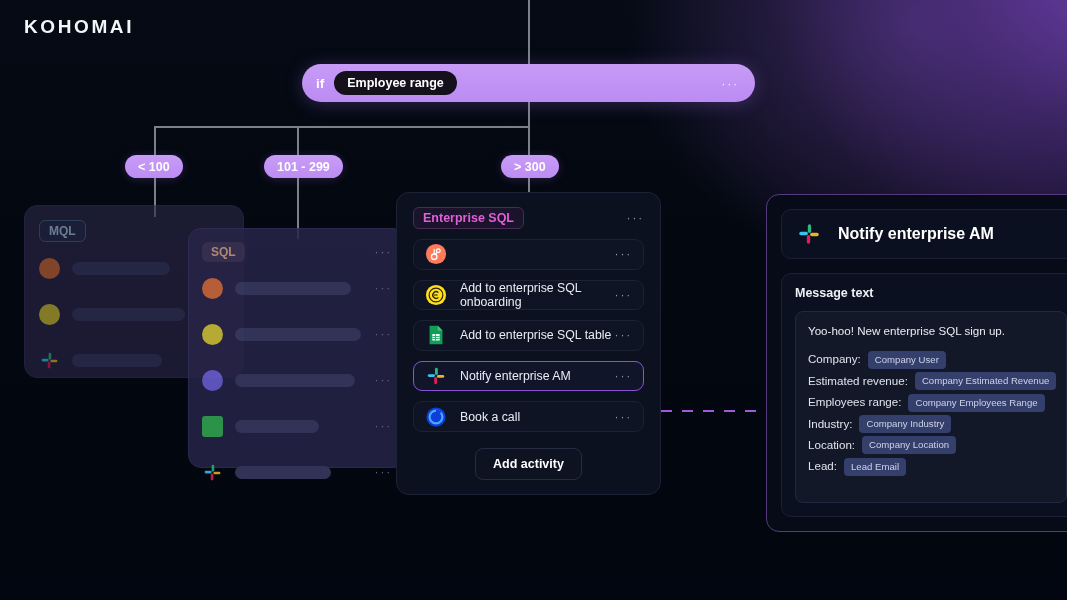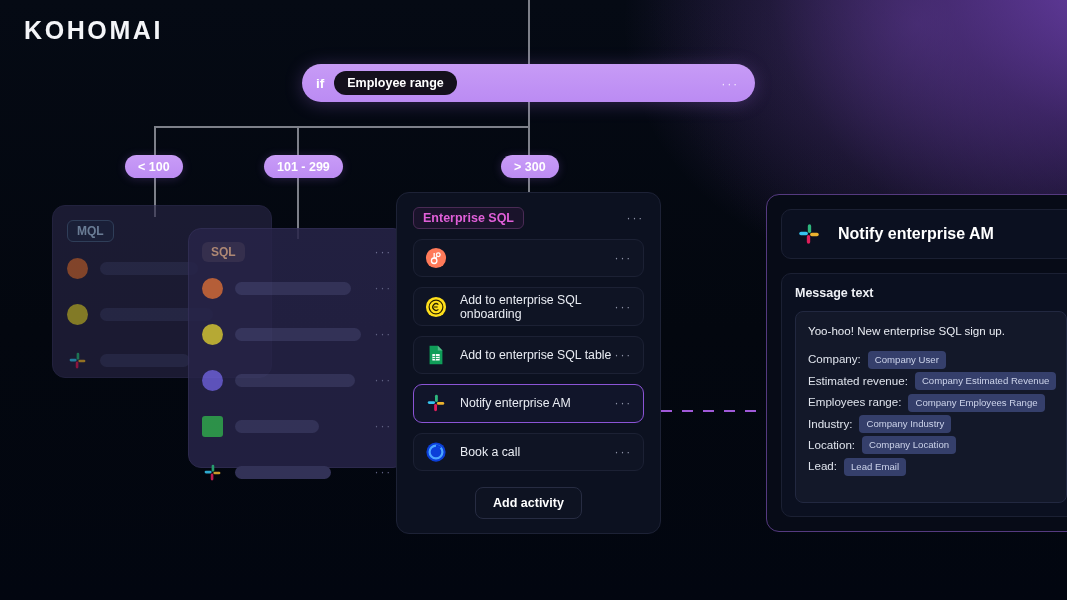--- a/index.html
+++ b/index.html
@@ -15,21 +15,21 @@
     background:
       radial-gradient(ellipse 620px 520px at 108% -6%, rgba(124,72,196,0.90) 0%, rgba(86,48,140,0.55) 34%, rgba(40,24,70,0.18) 62%, rgba(3,8,16,0) 82%),
       radial-gradient(ellipse 420px 360px at 86% 4%, rgba(150,96,220,0.38) 0%, rgba(3,8,16,0) 70%),
       linear-gradient(180deg, #050a14 0%, #03070f 55%, #020610 100%);
     overflow: hidden;
   }
 
   
   #logo {
     position: absolute; left: 24px; top: 16px;
-    font-size: 25px; font-weight: 700; letter-spacing: 2.6px;
+    font-size: 19px; font-weight: 700; letter-spacing: 2.6px;
     color: #f4f5f8;
   }
 
   
   .conn { position: absolute; background: #7d8089; }
   .conn-v { width: 1.6px; }
   .conn-h { height: 1.6px; }
 
   
   #if-bar {
@@ -68,40 +68,39 @@
   }
   .dots3 { letter-spacing: 1.8px; font-size: 12px; }
 
   
   #card-mql {
     left: 24px; top: 205px; width: 220px; height: 173px;
     background: #2a2748;
     border: 1px solid #35325a;
     padding: 14px 14px 0 14px;
     opacity: .62;
-    margin-left: 28px;
   }
   #card-mql .card-label { color: #a8c3e6; border: 1px solid #4a5f85; background: rgba(40,60,95,0.35); }
   .ghost-row { display: flex; align-items: center; height: 40px; margin-top: 6px; }
   .ghost-row .gicon { width: 21px; height: 21px; border-radius: 50%; flex: 0 0 21px; margin-right: 12px; }
   .ghost-bar { height: 13px; border-radius: 7px; background: #3b3a63; }
 
   
   #card-sql {
     left: 188px; top: 228px; width: 218px; height: 240px;
     background: #272448;
     border: 1px solid #332f57;
     padding: 13px 13px 0 13px;
     opacity: .86;
   }
   #card-sql .card-label { color: #c79a7f; background: #3a3352; }
 
   
   #card-ent {
-    left: 396px; top: 192px; width: 265px; height: 342px;
+    left: 396px; top: 192px; width: 265px; height: 303px;
     background: #0c1120;
     border: 1px solid #1d2236;
     padding: 14px 16px;
     display: flex; flex-direction: column;
   }
   #card-ent .head { display: flex; align-items: center; }
   #card-ent .card-label { color: #e05fd8; border: 1px solid #4a2b55; background: rgba(60,25,70,0.30); font-size: 12.5px; }
   #card-ent .head .dots3 { margin-left: auto; color: #8e93a6; }
   .act-row {
     display: flex; align-items: center;

